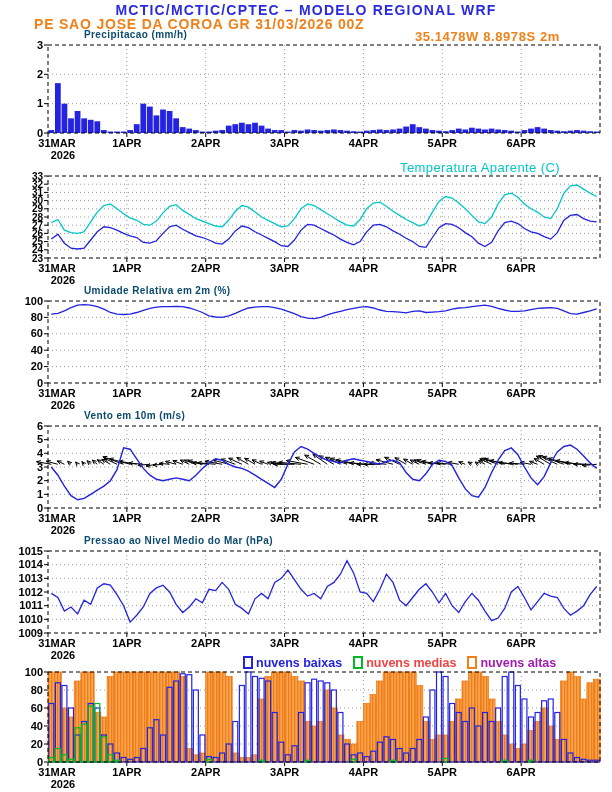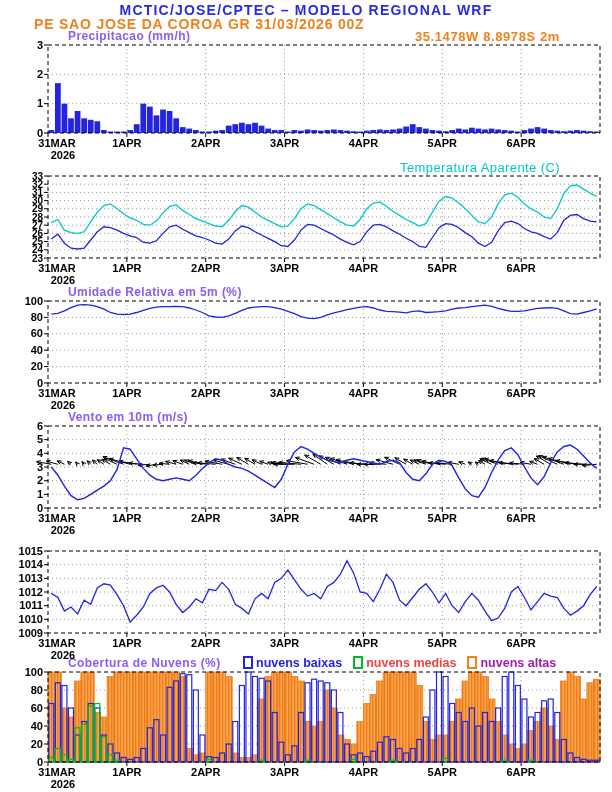--- a/index.html
+++ b/index.html
@@ -2,45 +2,45 @@
 <html><head>
 <meta charset="utf-8">
 <style>
   html,body{margin:0;padding:0;background:#fff;}
   #page{position:relative;width:612px;height:792px;background:#fff;overflow:hidden;
         font-family:"Liberation Sans",sans-serif;}
   .hdr1{position:absolute;top:2px;left:0;width:612px;text-align:center;
         font-size:14px;font-weight:bold;letter-spacing:1.2px;}
   .hdr2{position:absolute;top:16px;left:34px;font-size:14px;font-weight:bold;letter-spacing:0.8px;}
   .coords{position:absolute;top:29px;right:52px;font-size:13px;font-weight:bold;letter-spacing:0.6px;}
-  .ptitle{position:absolute;left:68px;font-size:12px;font-weight:bold;color:#8b5cf6;
+  .ptitle{position:absolute;left:84px;font-size:10px;font-weight:bold;color:#0c4a6e;
           letter-spacing:0.4px;white-space:pre;}
   .rlabel{position:absolute;right:52px;font-size:13px;font-weight:normal;letter-spacing:0.4px;}
   .blue-text{color:#2a2ae0;}
   .orange-text{color:#f08019;}
   .cyan-text{color:#00c8c8;}
   .legend{position:absolute;top:656px;left:243px;display:flex;gap:11px;align-items:center;
           font-size:12.5px;font-weight:bold;}
   .legend .item{display:flex;gap:3px;}
   .sw{display:inline-block;width:6px;height:9px;border:2px solid #000;background:transparent;}
   svg{position:absolute;top:0;left:0;}
 </style>
 </head>
 <body>
 
 <div id="page">
-  <div class="hdr1 blue-text">MCTIC/JOSE/CPTEC – MODELO REGIONAL WRF</div>
+  <div class="hdr1 blue-text">MCTIC/MCTIC/CPTEC – MODELO REGIONAL WRF</div>
   <div class="hdr2 orange-text">PE SAO JOSE DA COROA GR  31/03/2026 00Z</div>
   <div class="coords orange-text">35.1478W 8.8978S 2m</div>
 
   <div class="ptitle" style="top:29px">Precipitacao (mm/h)</div>
   <div class="rlabel cyan-text" style="top:160px">Temperatura Aparente (C)</div>
-  <div class="ptitle" style="top:285px">Umidade Relativa em 5m (%)</div>
+  <div class="ptitle" style="top:285px">Umidade Relativa em 2m (%)</div>
   <div class="ptitle" style="top:410px">Vento em 10m (m/s)</div>
-  <div class="ptitle" style="top:656px">Cobertura de Nuvens (%)</div>
+  <div class="ptitle" style="top:535px">Pressao ao Nivel Medio do Mar (hPa)</div>
 
   <div class="legend">
     <span class="item">
       <span class="sw" style="border-color: rgb(35, 35, 224);"></span>
       <span style="color: rgb(35, 35, 224);">nuvens baixas</span>
     </span>
     <span class="item">
       <span class="sw" style="border-color: rgb(0, 187, 34);"></span>
       <span style="color: #ef4444;">nuvens medias</span>
     </span>

